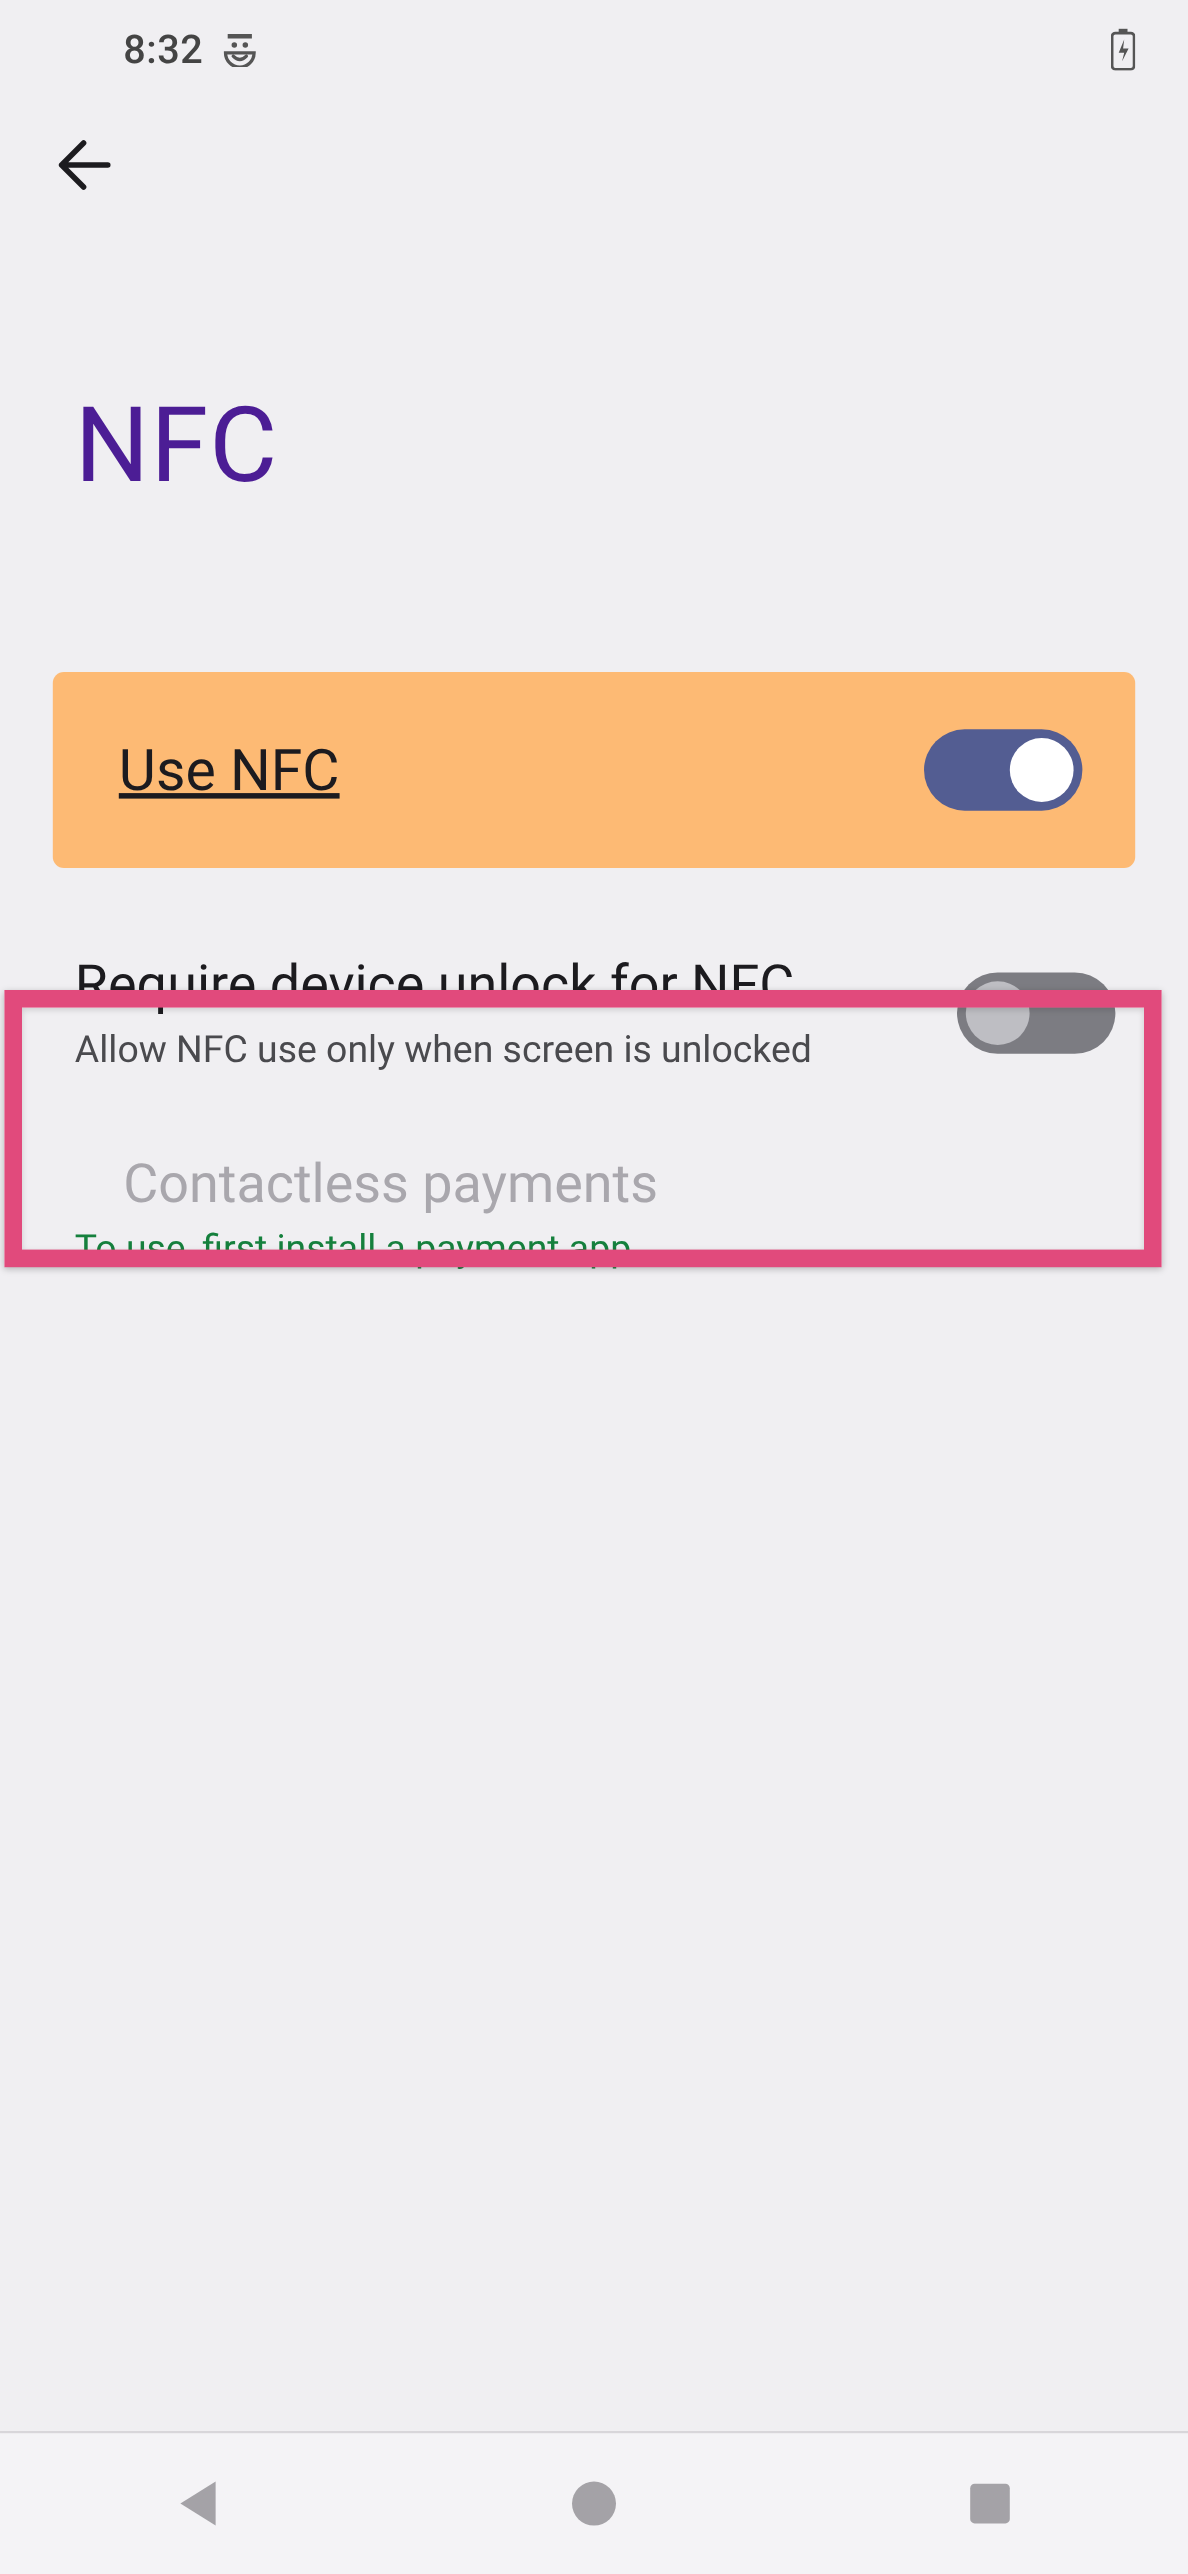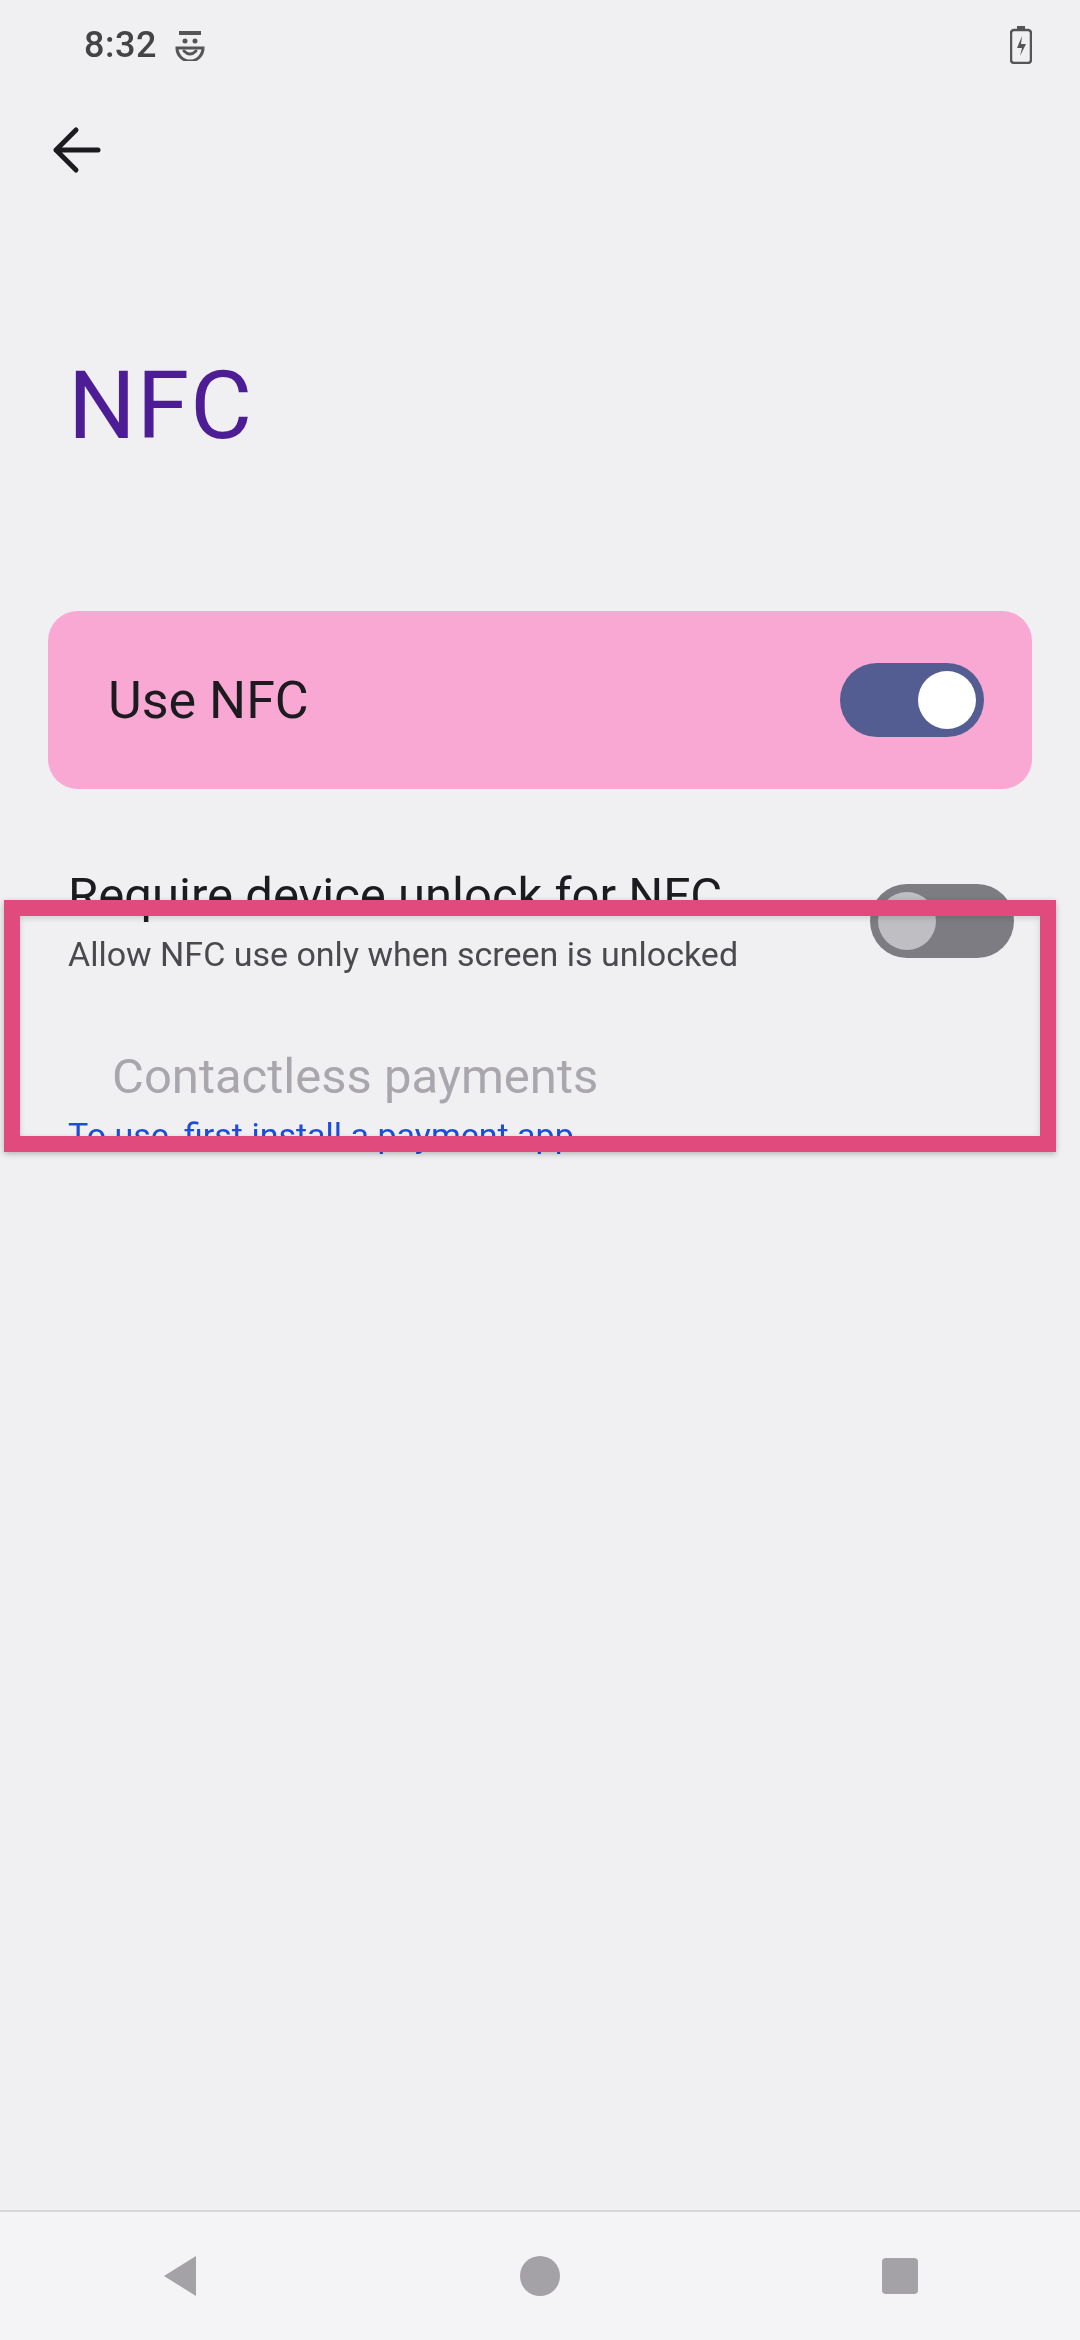--- a/index.html
+++ b/index.html
@@ -9,21 +9,21 @@
     background: #f0eff2;
     color: #1c1b1f;
     position: relative;
     overflow: hidden;
   }
   .status-bar {
     height: 90px;
     display: flex;
     align-items: center;
     justify-content: space-between;
-    padding: 0 48px 0 84px;
+    padding: 0 48px 0 112px;
   }
   .status-left {
     display: flex;
     align-items: center;
     gap: 18px;
     font-size: 36px;
     font-weight: 500;
     color: #444;
     letter-spacing: 0.5px;
   }
@@ -53,26 +53,27 @@
     font-size: 95px;
     font-weight: 400;
     color: #4c1d95;
     padding: 140px 0 0 68px;
     letter-spacing: 1px;
   }
   .content {
     padding: 150px 48px 0 48px;
   }
   .card {
-    background: #f9a8d4;
-    border-radius: 30px;
+    background: #fdba74;
+    border-radius: 10px;
     padding: 52px 48px 52px 60px;
     display: flex;
     align-items: center;
     justify-content: space-between;
+    text-decoration: underline;
   }
   .card-title {
     font-size: 52px;
     font-weight: 400;
     color: #1c1b1f;
   }
   .switch {
     position: relative;
     width: 144px;
     height: 74px;
@@ -130,21 +131,21 @@
     line-height: 1.2;
   }
   .setting-subtitle {
     font-size: 34px;
     font-weight: 400;
     color: #4a4a4e;
     margin-top: 6px;
     line-height: 1.3;
   }
   .setting-row.disabled .setting-title { color: #a9a7ad; margin-left: 44px; }
-  .setting-row.disabled .setting-subtitle { color: #1d4ed8; }
+  .setting-row.disabled .setting-subtitle { color: #15803d; }
   .nav-bar {
     position: absolute;
     bottom: 0;
     left: 0;
     width: 1080px;
     height: 130px;
     border-top: 2px solid #d8d6da;
     background: #f4f3f6;
     display: flex;
     align-items: center;

